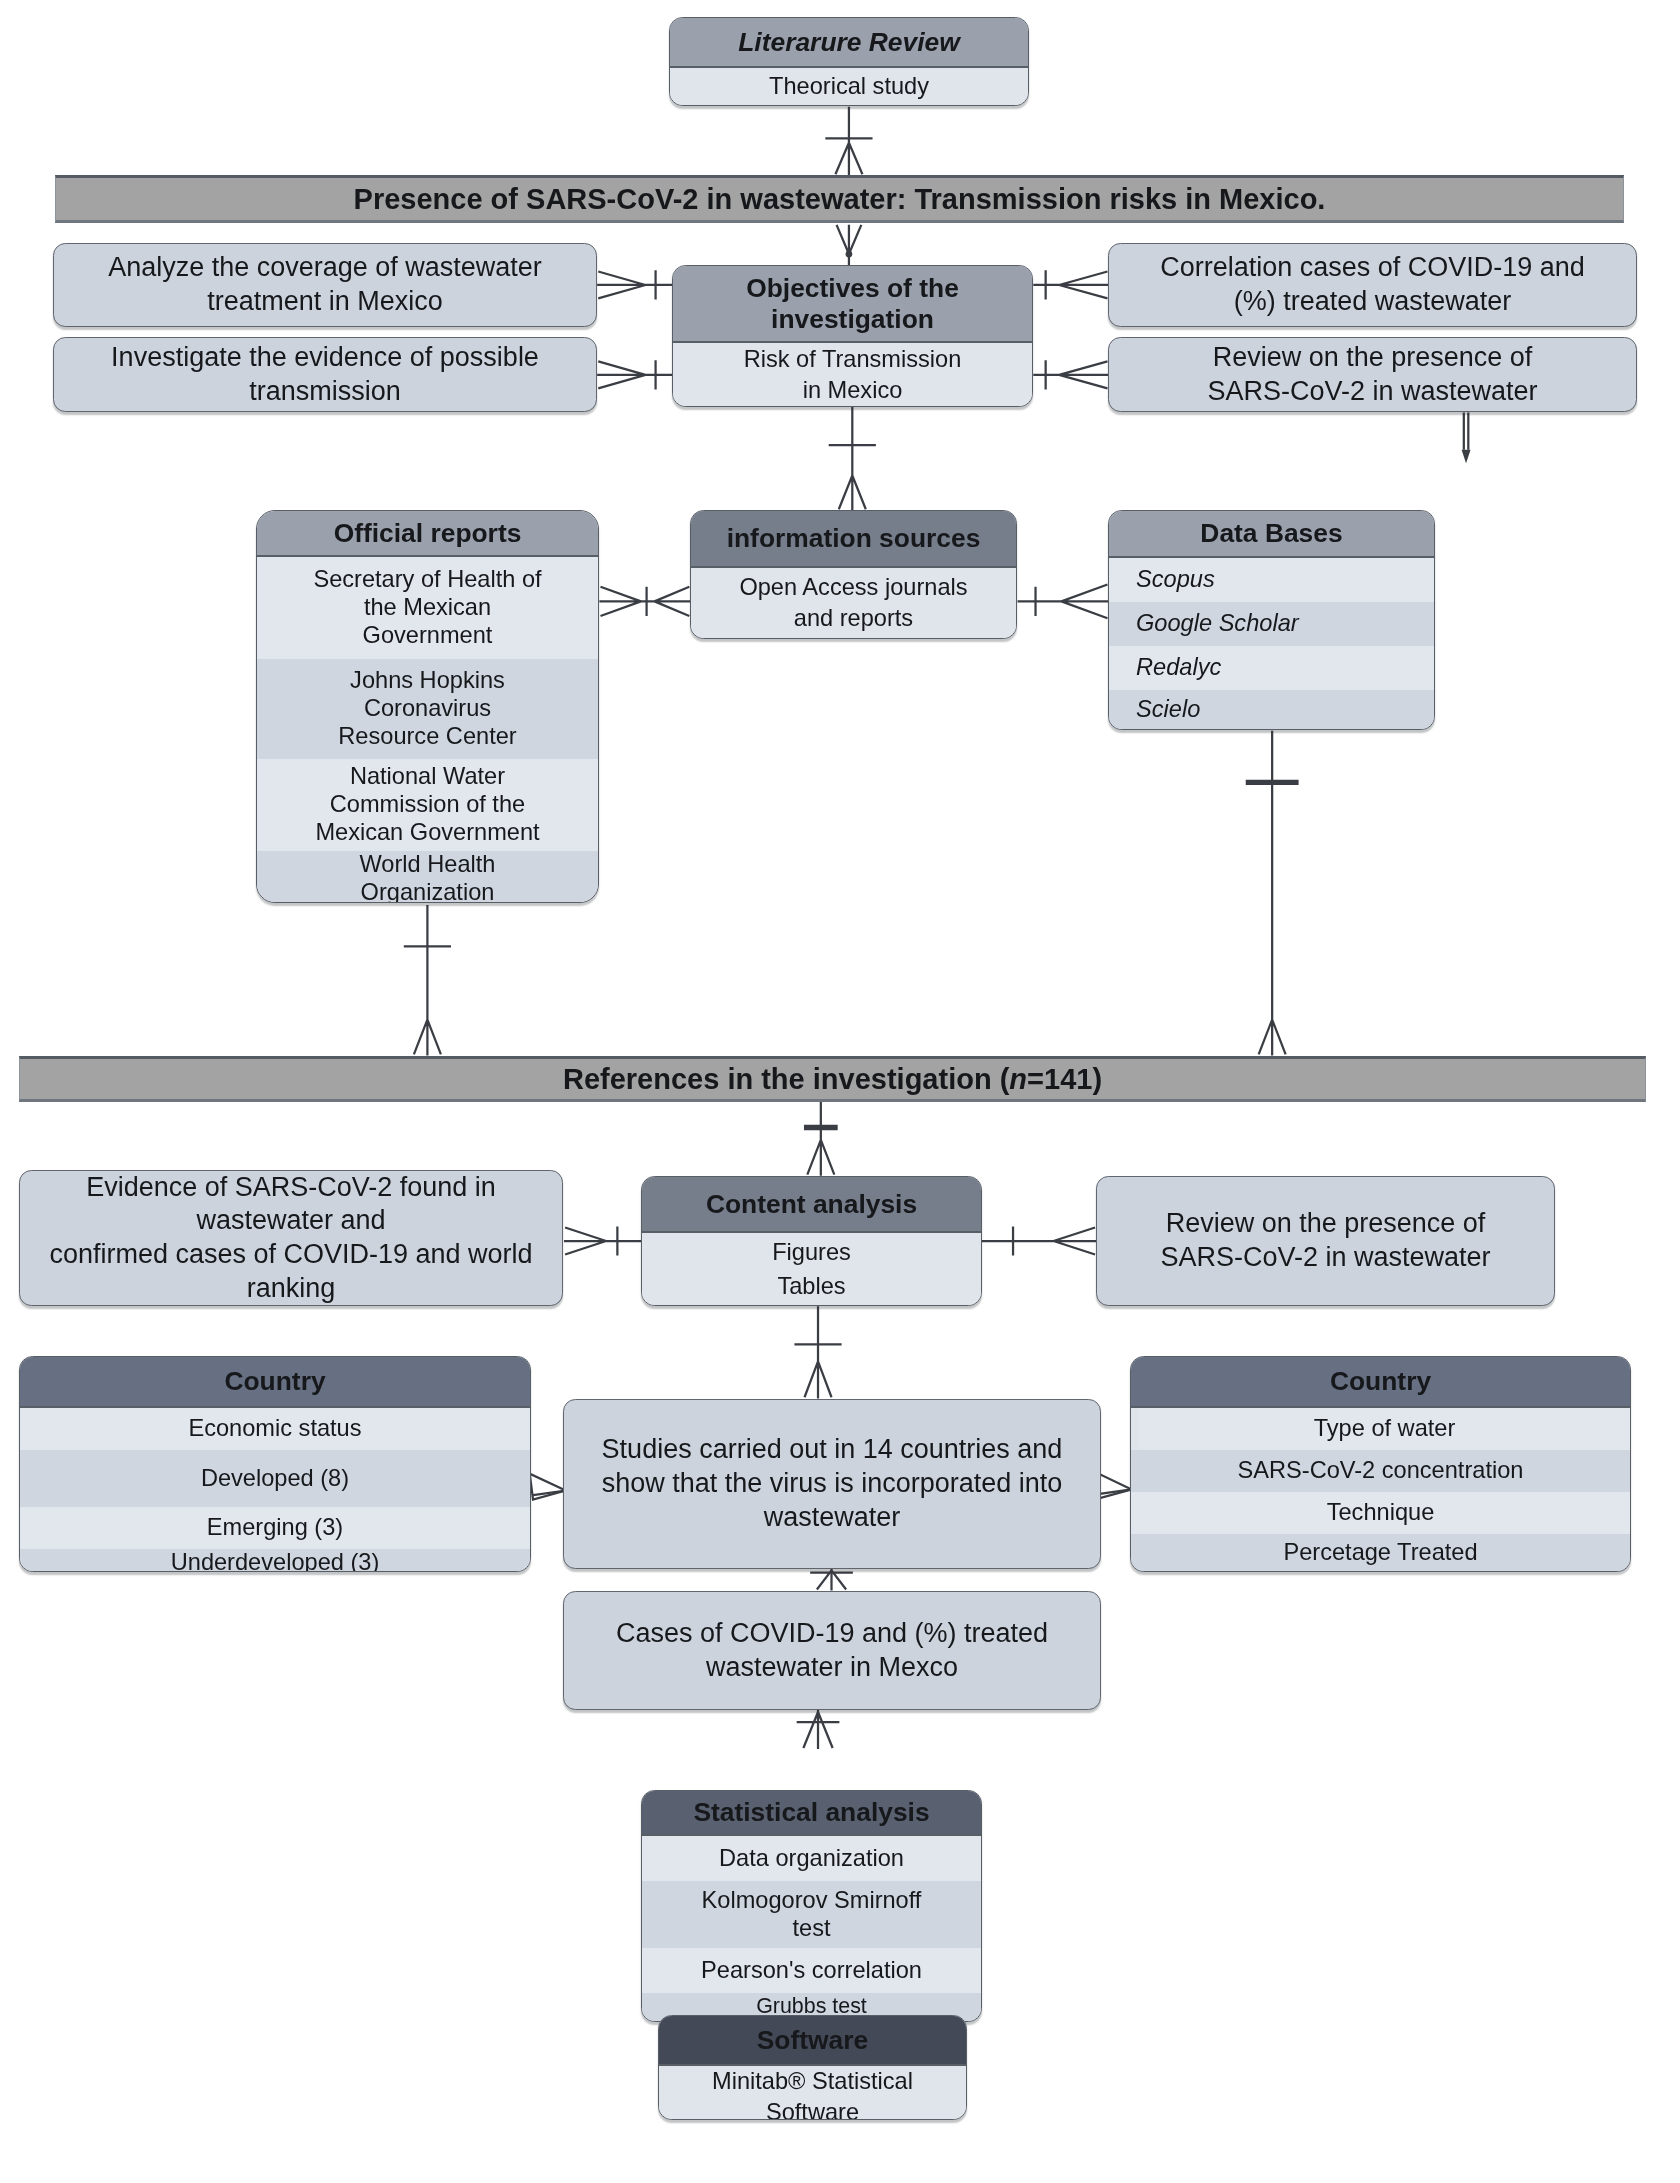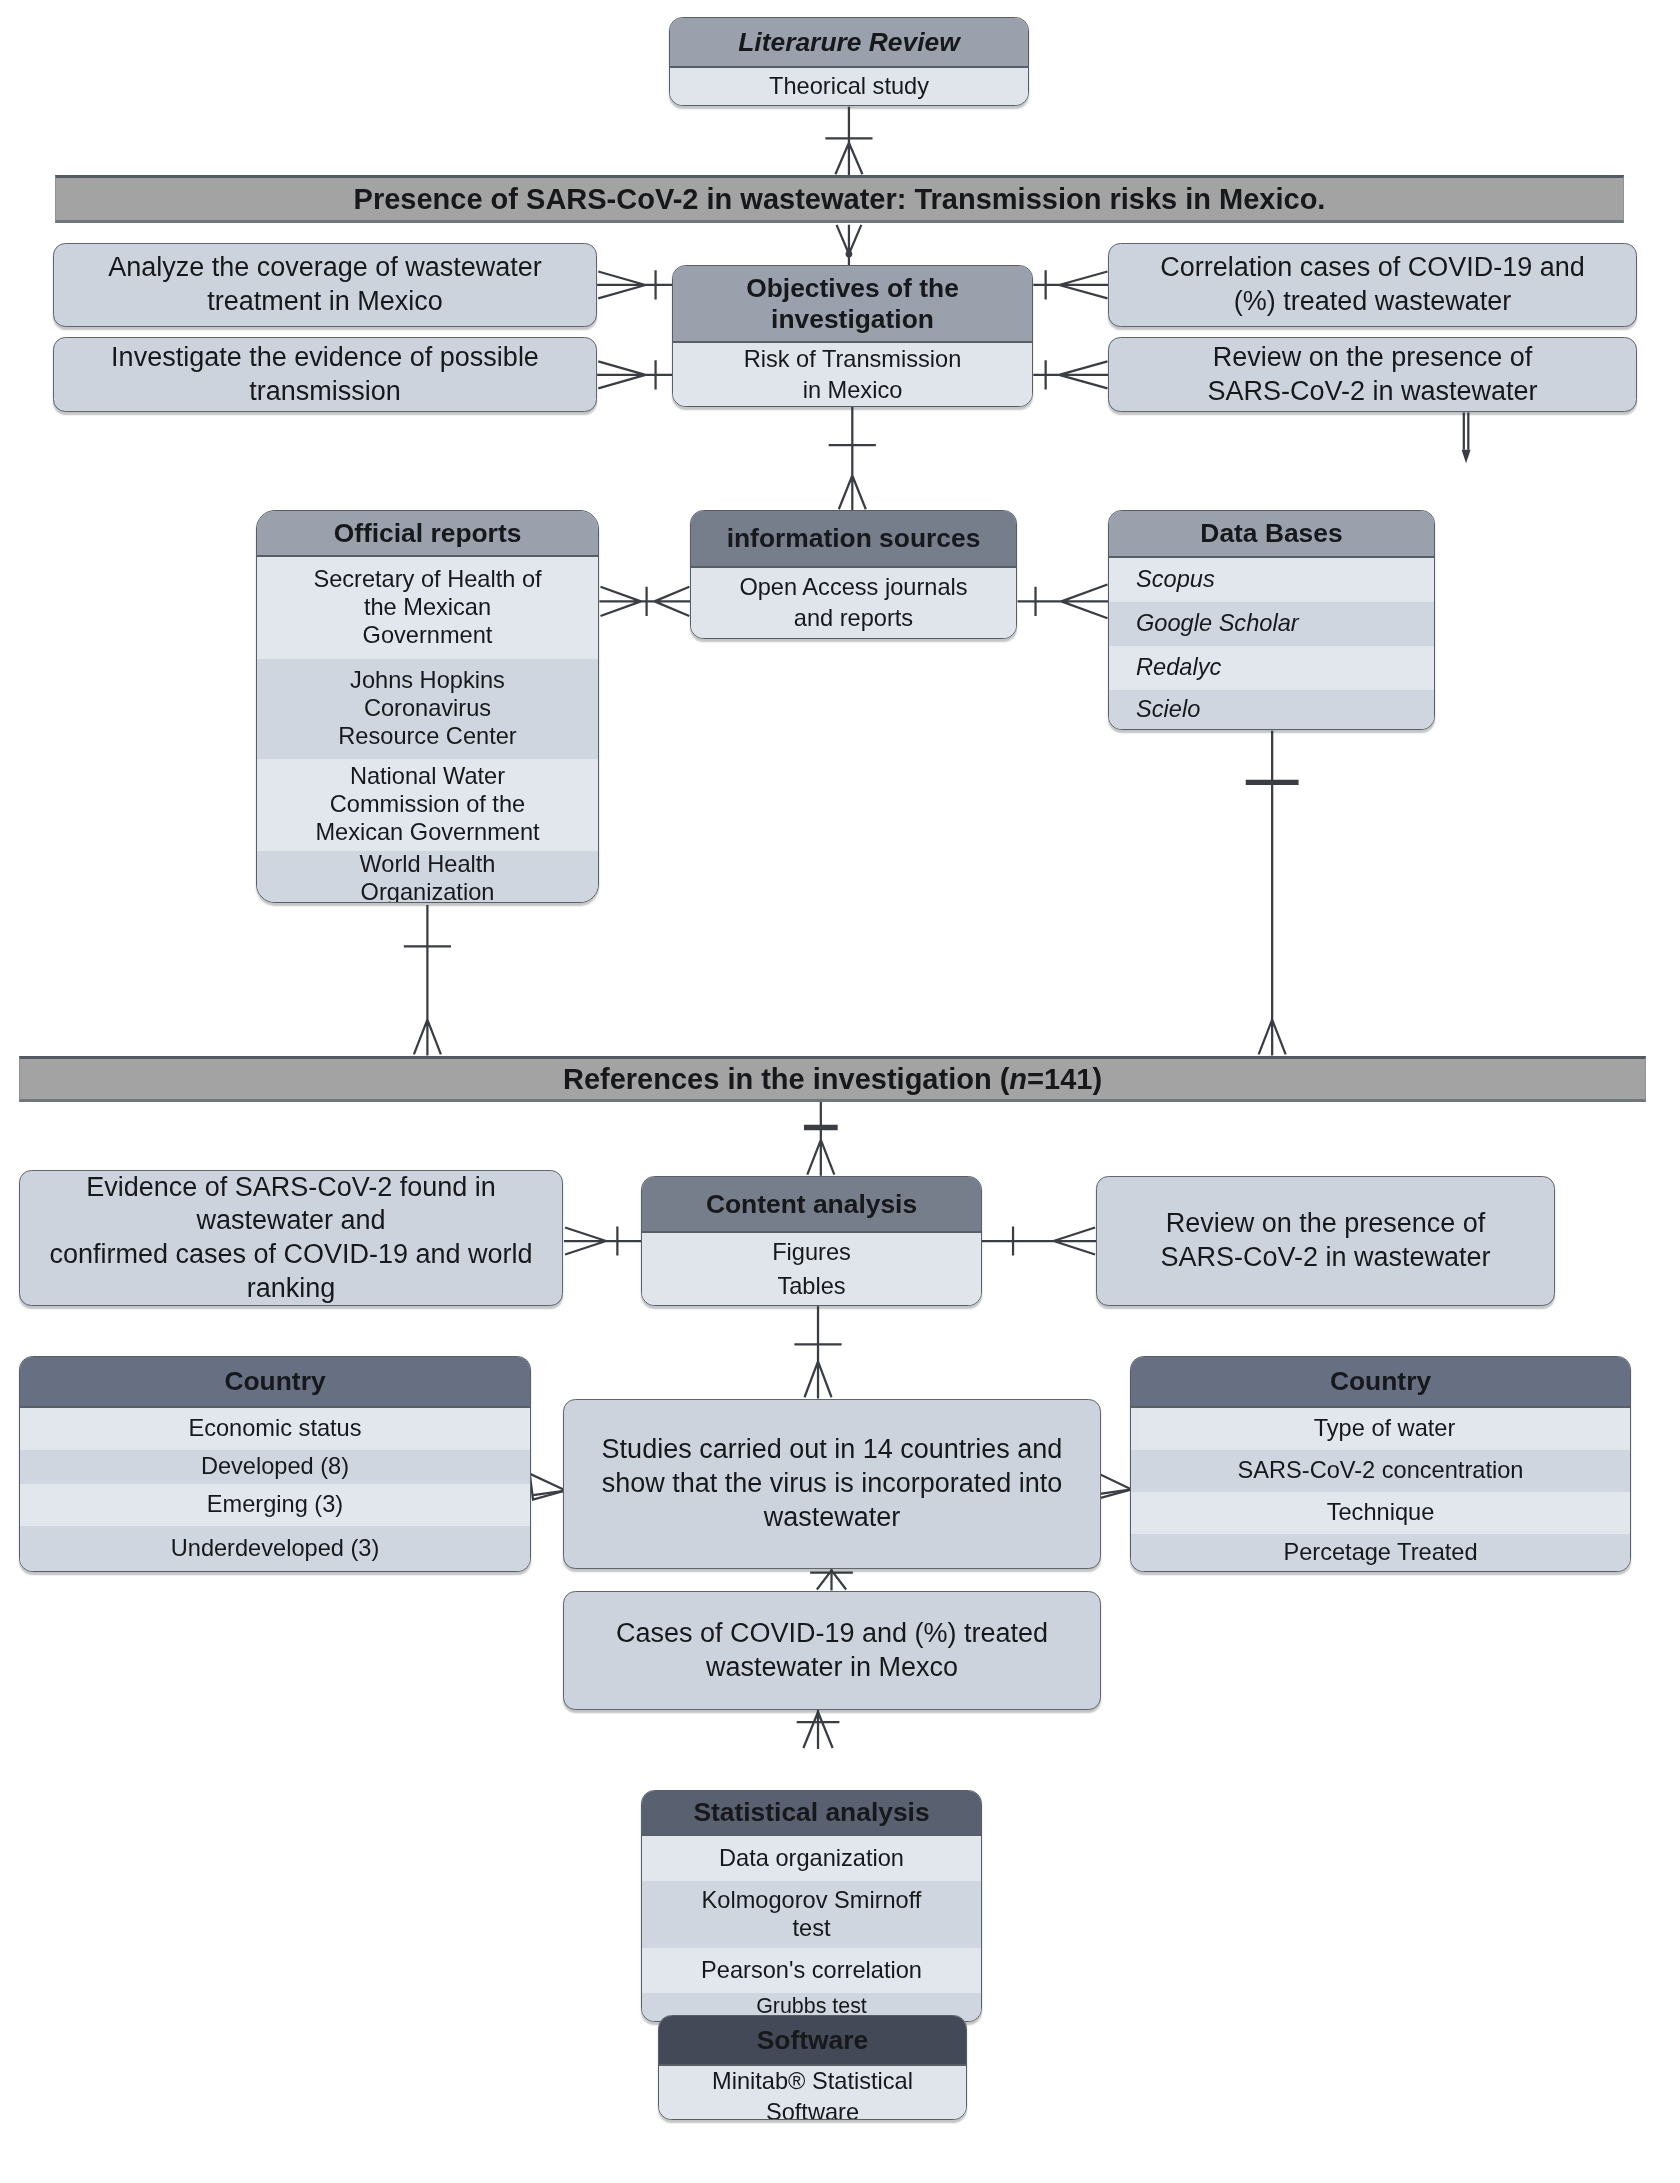--- a/index.html
+++ b/index.html
@@ -165,21 +165,21 @@
       <span>Tables</span>
     </div>
   </div>
 
   <div class="node abs pre" style="left:1096px;top:1176px;width:459px;height:130px;">Review on the presence of
 SARS-CoV-2 in wastewater</div>
 
   <div class="entity abs" style="left:19px;top:1356px;width:512px;height:216px;">
     <div class="hdr hdr-country" style="height:49px;">Country</div>
     <div class="row row-a" style="height:42px;">Economic status</div>
-    <div class="row row-b" style="height:34px;">Developed (8)</div>
+    <div class="row row-b" style="height:57px;">Developed (8)</div>
     <div class="row row-a" style="height:42px;">Emerging (3)</div>
     <div class="row row-b" style="flex:1;">Underdeveloped (3)</div>
   </div>
 
   <div class="node abs pre" style="left:563px;top:1399px;width:538px;height:170px;">Studies carried out in 14 countries and
 show that the virus is incorporated into
 wastewater</div>
 
   <div class="entity abs" style="left:1130px;top:1356px;width:501px;height:216px;">
     <div class="hdr hdr-country" style="height:49px;">Country</div>

